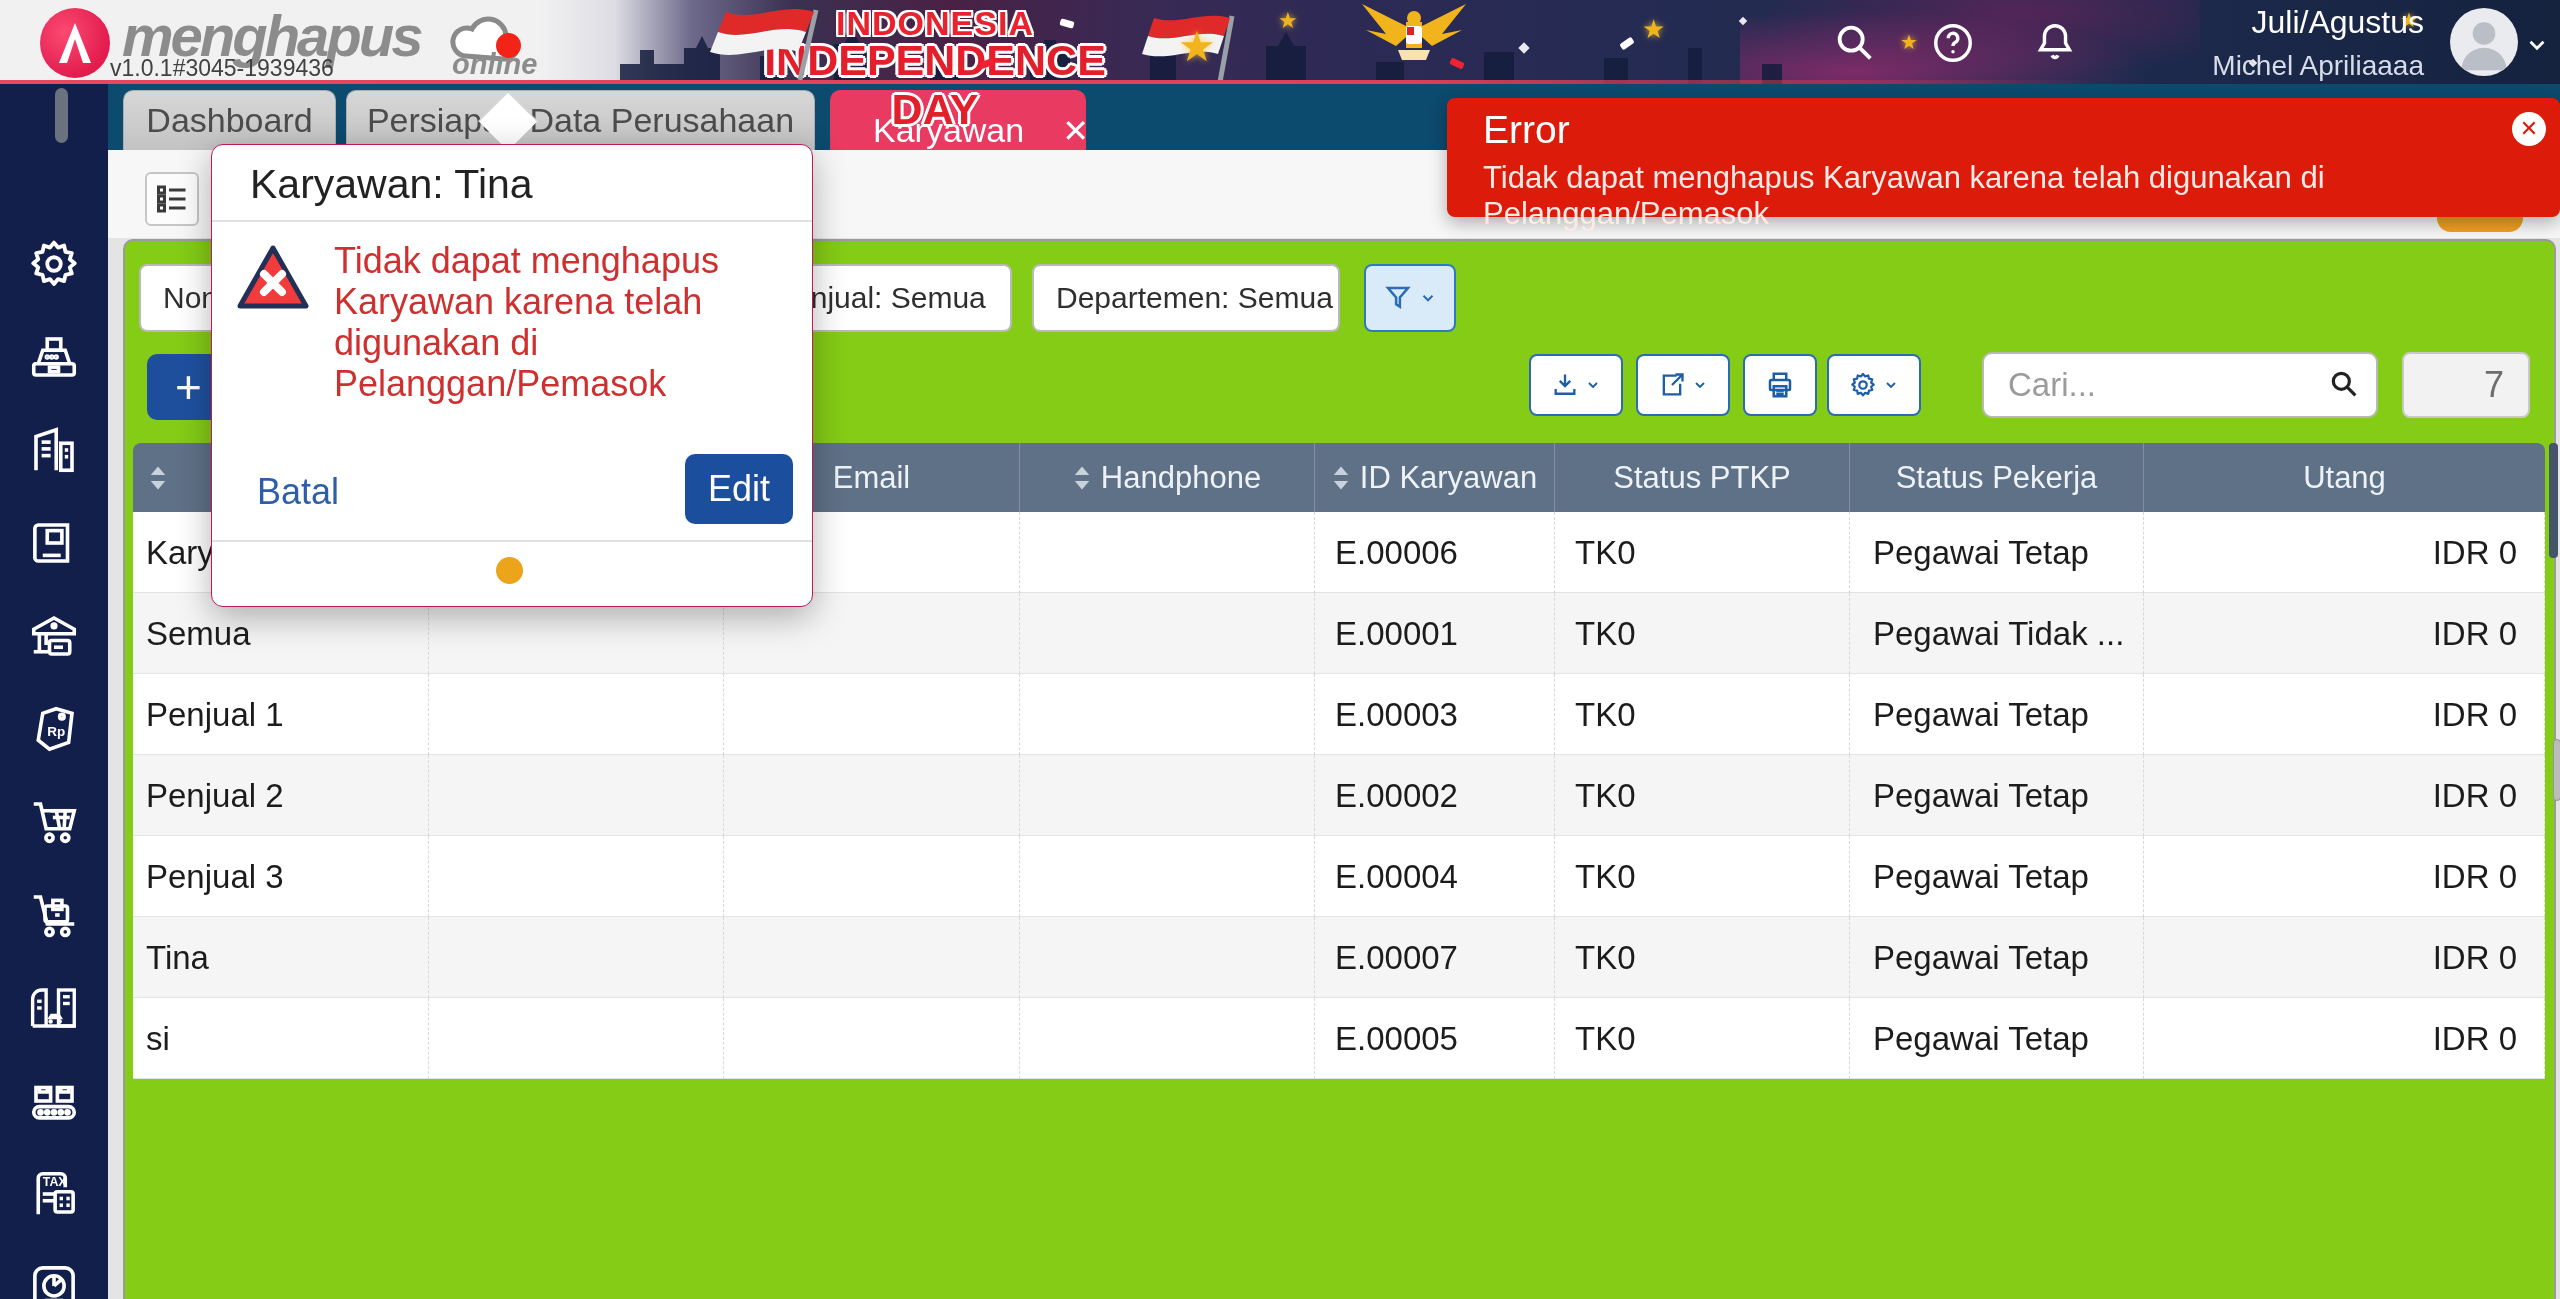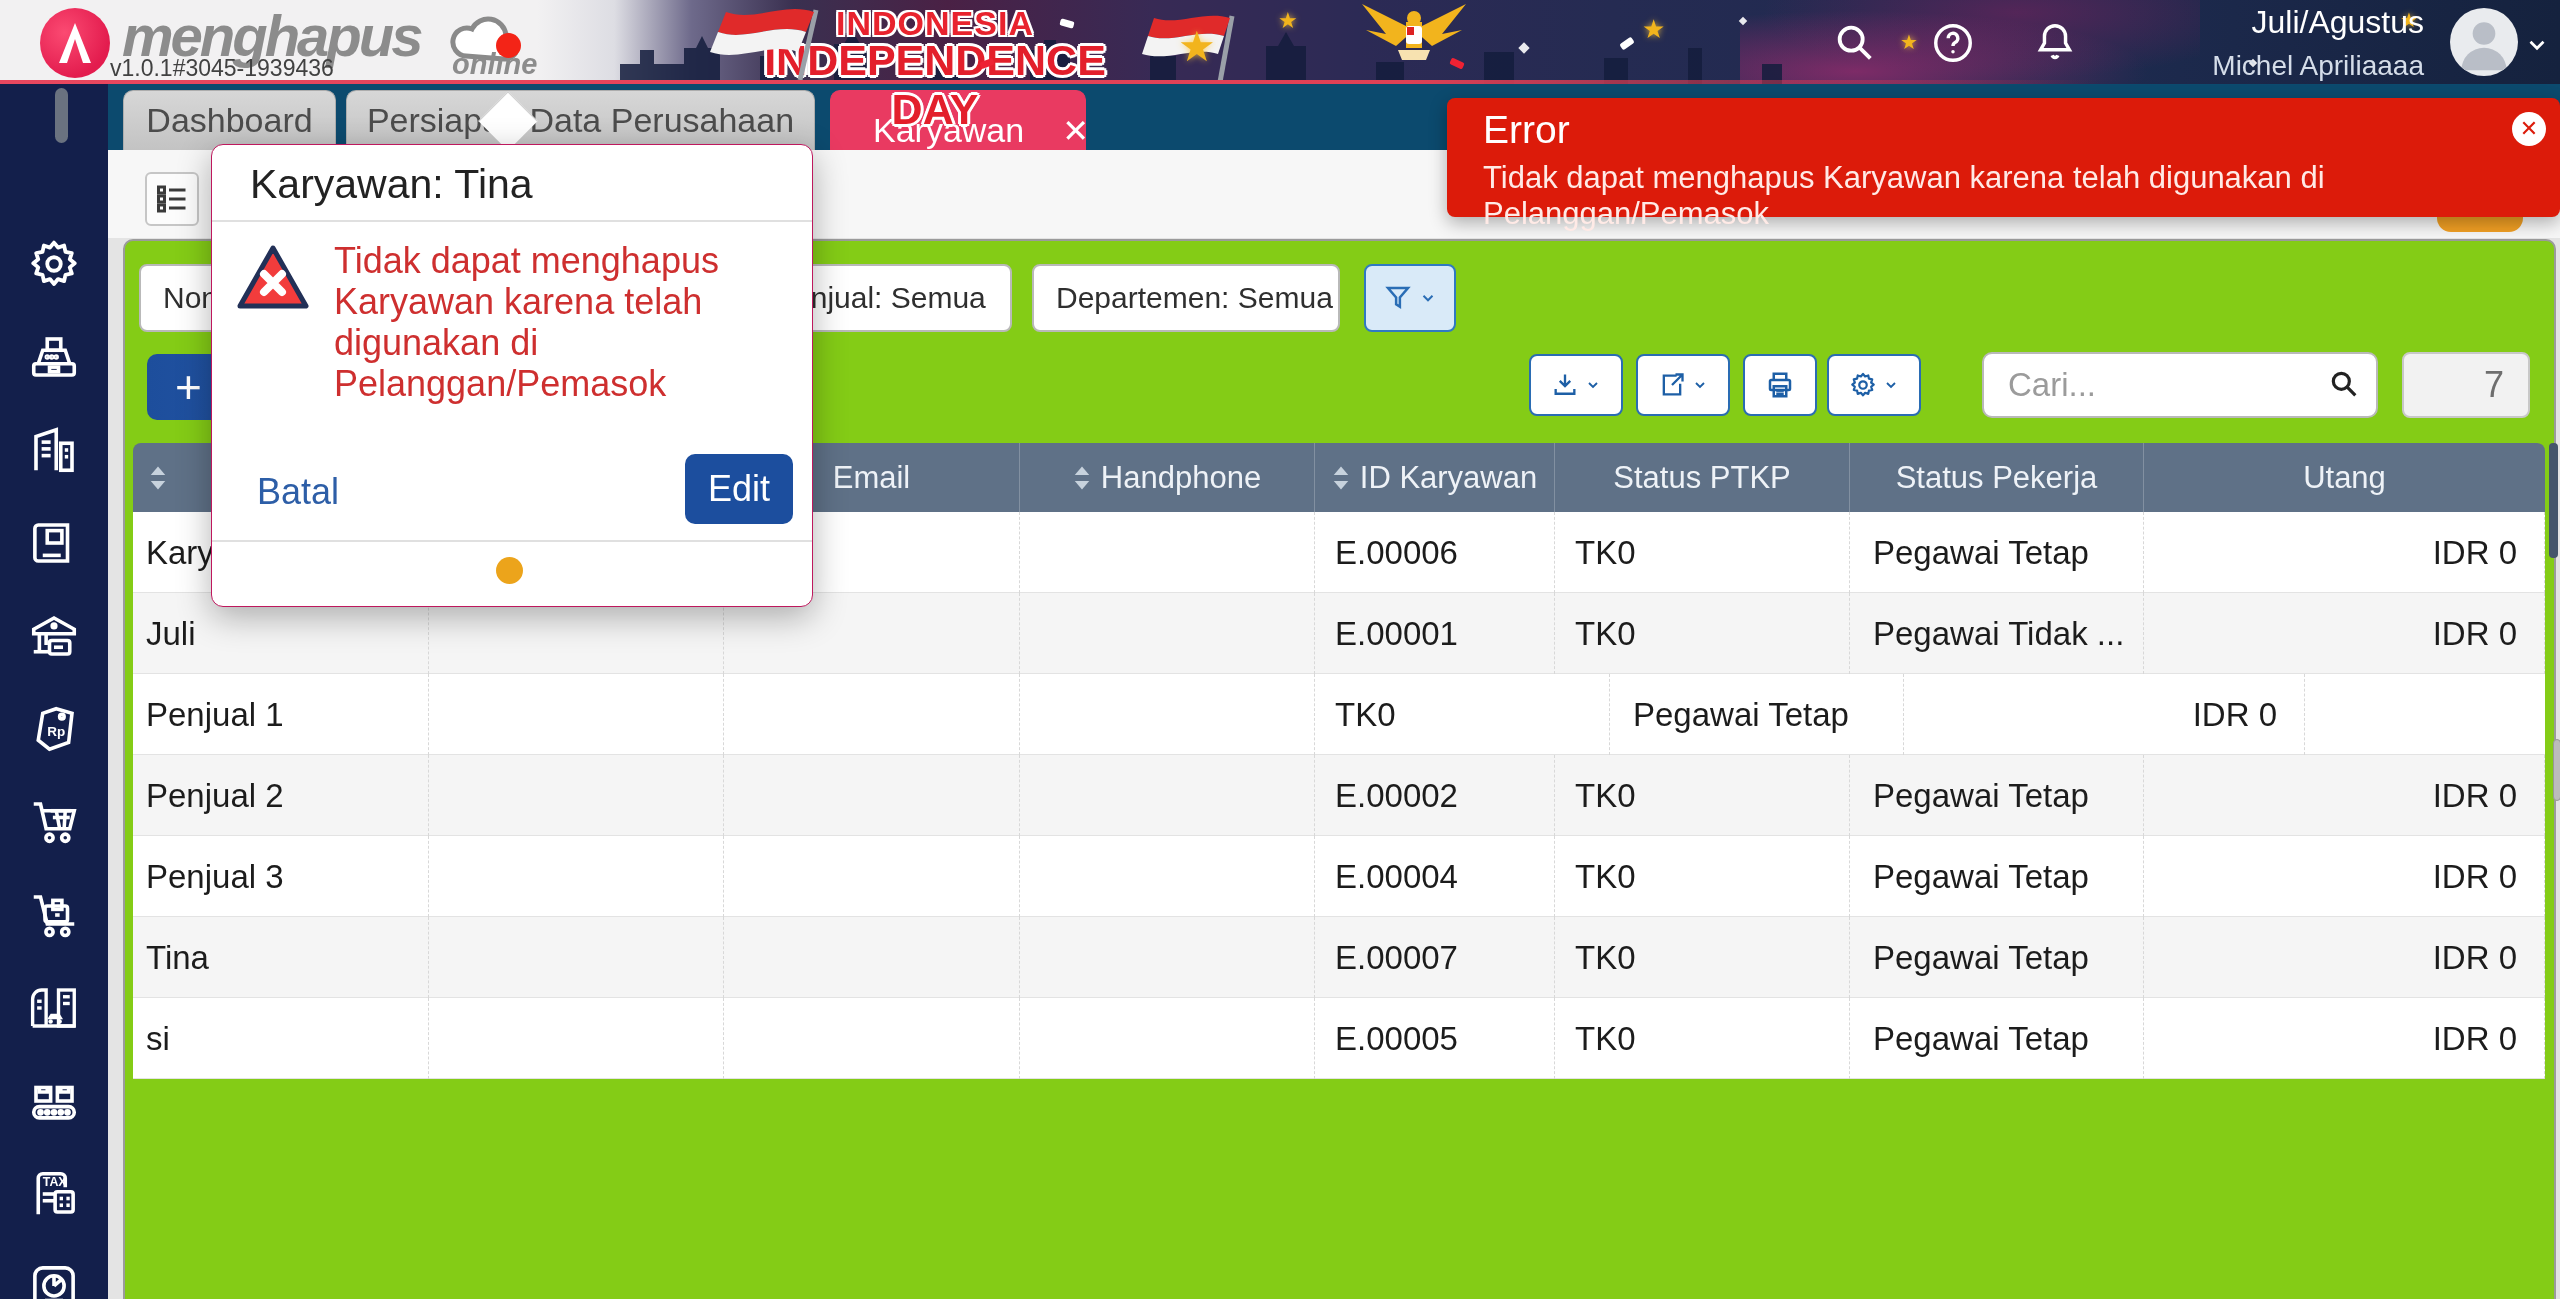--- a/index.html
+++ b/index.html
@@ -475,34 +475,35 @@
     <div class="cell c0">Kary</div>
     <div class="cell c1"></div>
     <div class="cell c2"></div>
     <div class="cell c3"></div>
     <div class="cell c4">E.00006</div>
     <div class="cell c5">TK0</div>
     <div class="cell c6">Pegawai Tetap</div>
     <div class="cell c7">IDR 0</div>
   </div>
             <div class="trow alt">
-    <div class="cell c0">Juli</div>
+    <div class="cell c0">Semua</div>
     <div class="cell c1"></div>
     <div class="cell c2"></div>
     <div class="cell c3"></div>
     <div class="cell c4">E.00001</div>
     <div class="cell c5">TK0</div>
     <div class="cell c6">Pegawai Tidak ...</div>
     <div class="cell c7">IDR 0</div>
   </div>
             <div class="trow">
     <div class="cell c0">Penjual 1</div>
     <div class="cell c1"></div>
     <div class="cell c2"></div>
     <div class="cell c3"></div>
+    <div class="cell c4">E.00003</div>
     <div class="cell c5">TK0</div>
     <div class="cell c6">Pegawai Tetap</div>
     <div class="cell c7">IDR 0</div>
   </div>
             <div class="trow alt">
     <div class="cell c0">Penjual 2</div>
     <div class="cell c1"></div>
     <div class="cell c2"></div>
     <div class="cell c3"></div>
     <div class="cell c4">E.00002</div>

